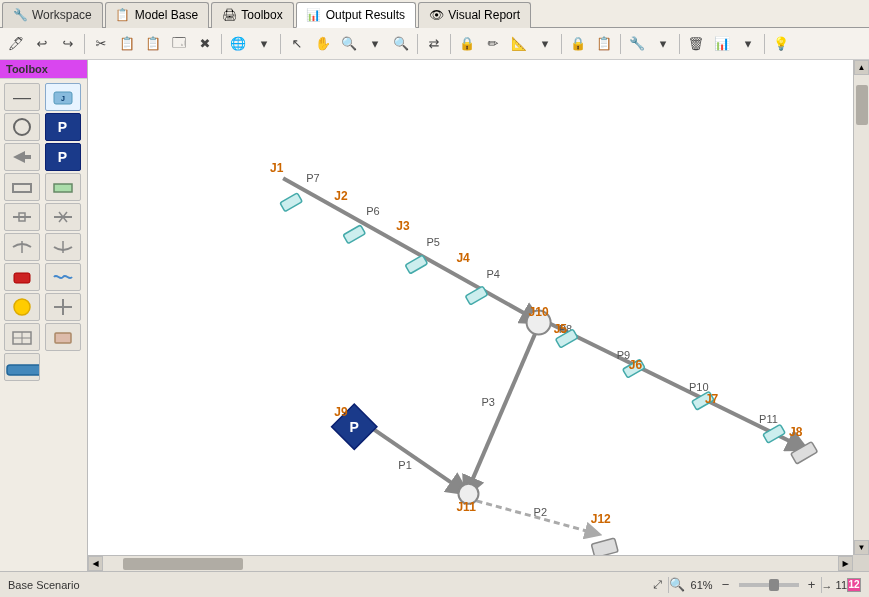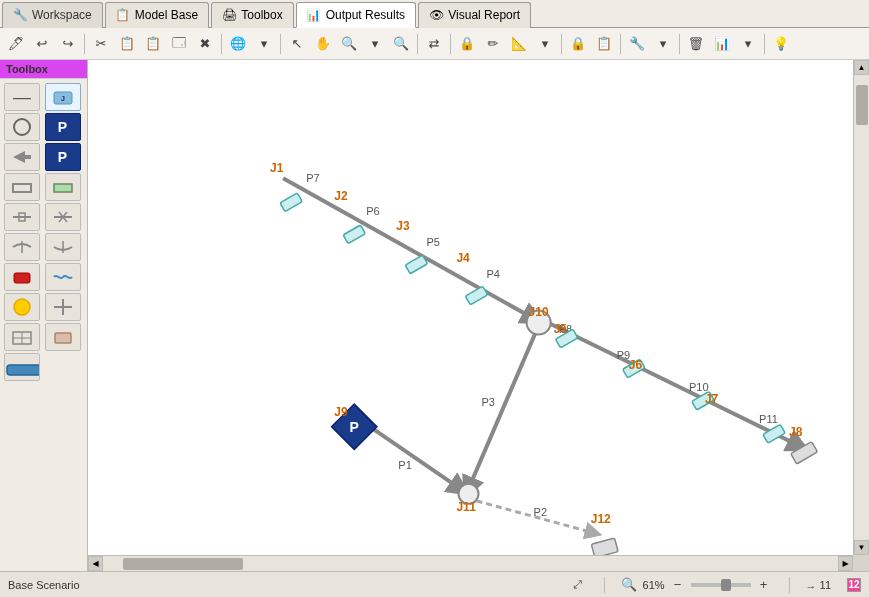--- a/index.html
+++ b/index.html
@@ -186,21 +186,20 @@
     }
 
     
     .status-bar {
       height: 26px;
       background: #e8e4dc;
       border-top: 1px solid #bbb;
       display: flex;
       align-items: center;
       padding: 0 8px;
-      gap: 16px;
       font-size: 11px;
       color: #333;
     }
     .status-section {
       display: flex;
       align-items: center;
       gap: 4px;
     }
     .status-divider { width: 1px; height: 16px; background: #bbb; }
     .zoom-control {

